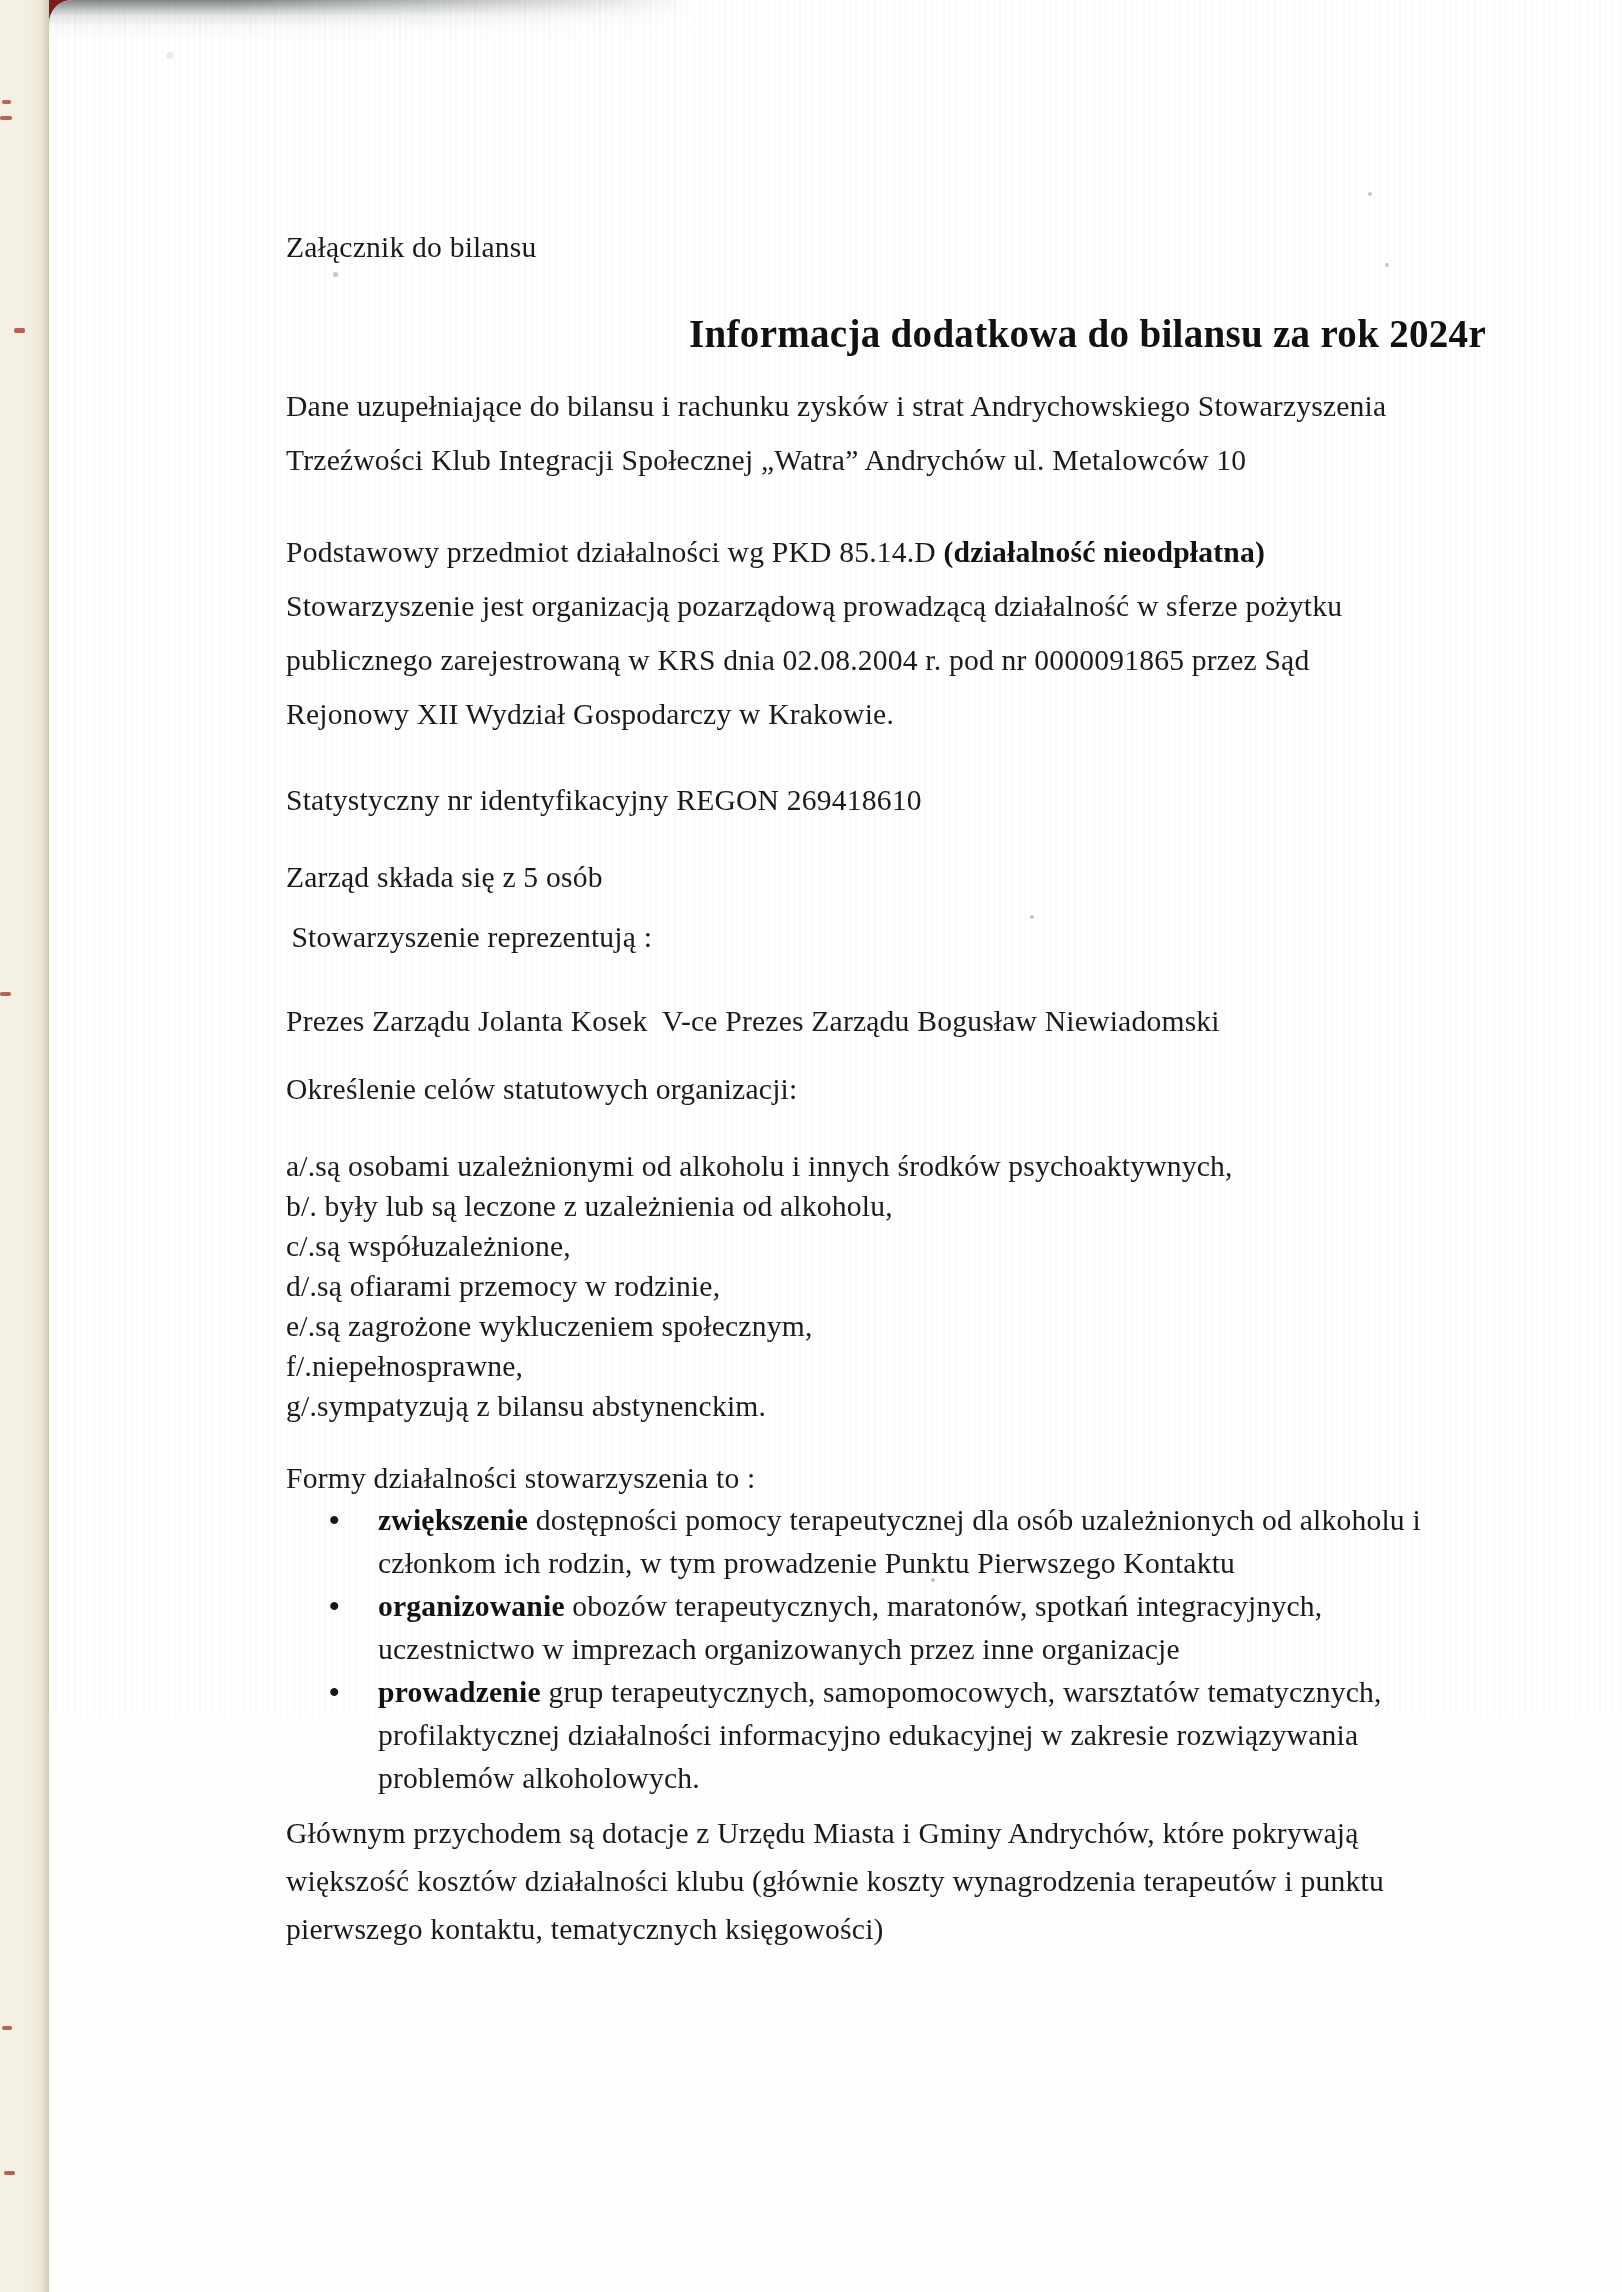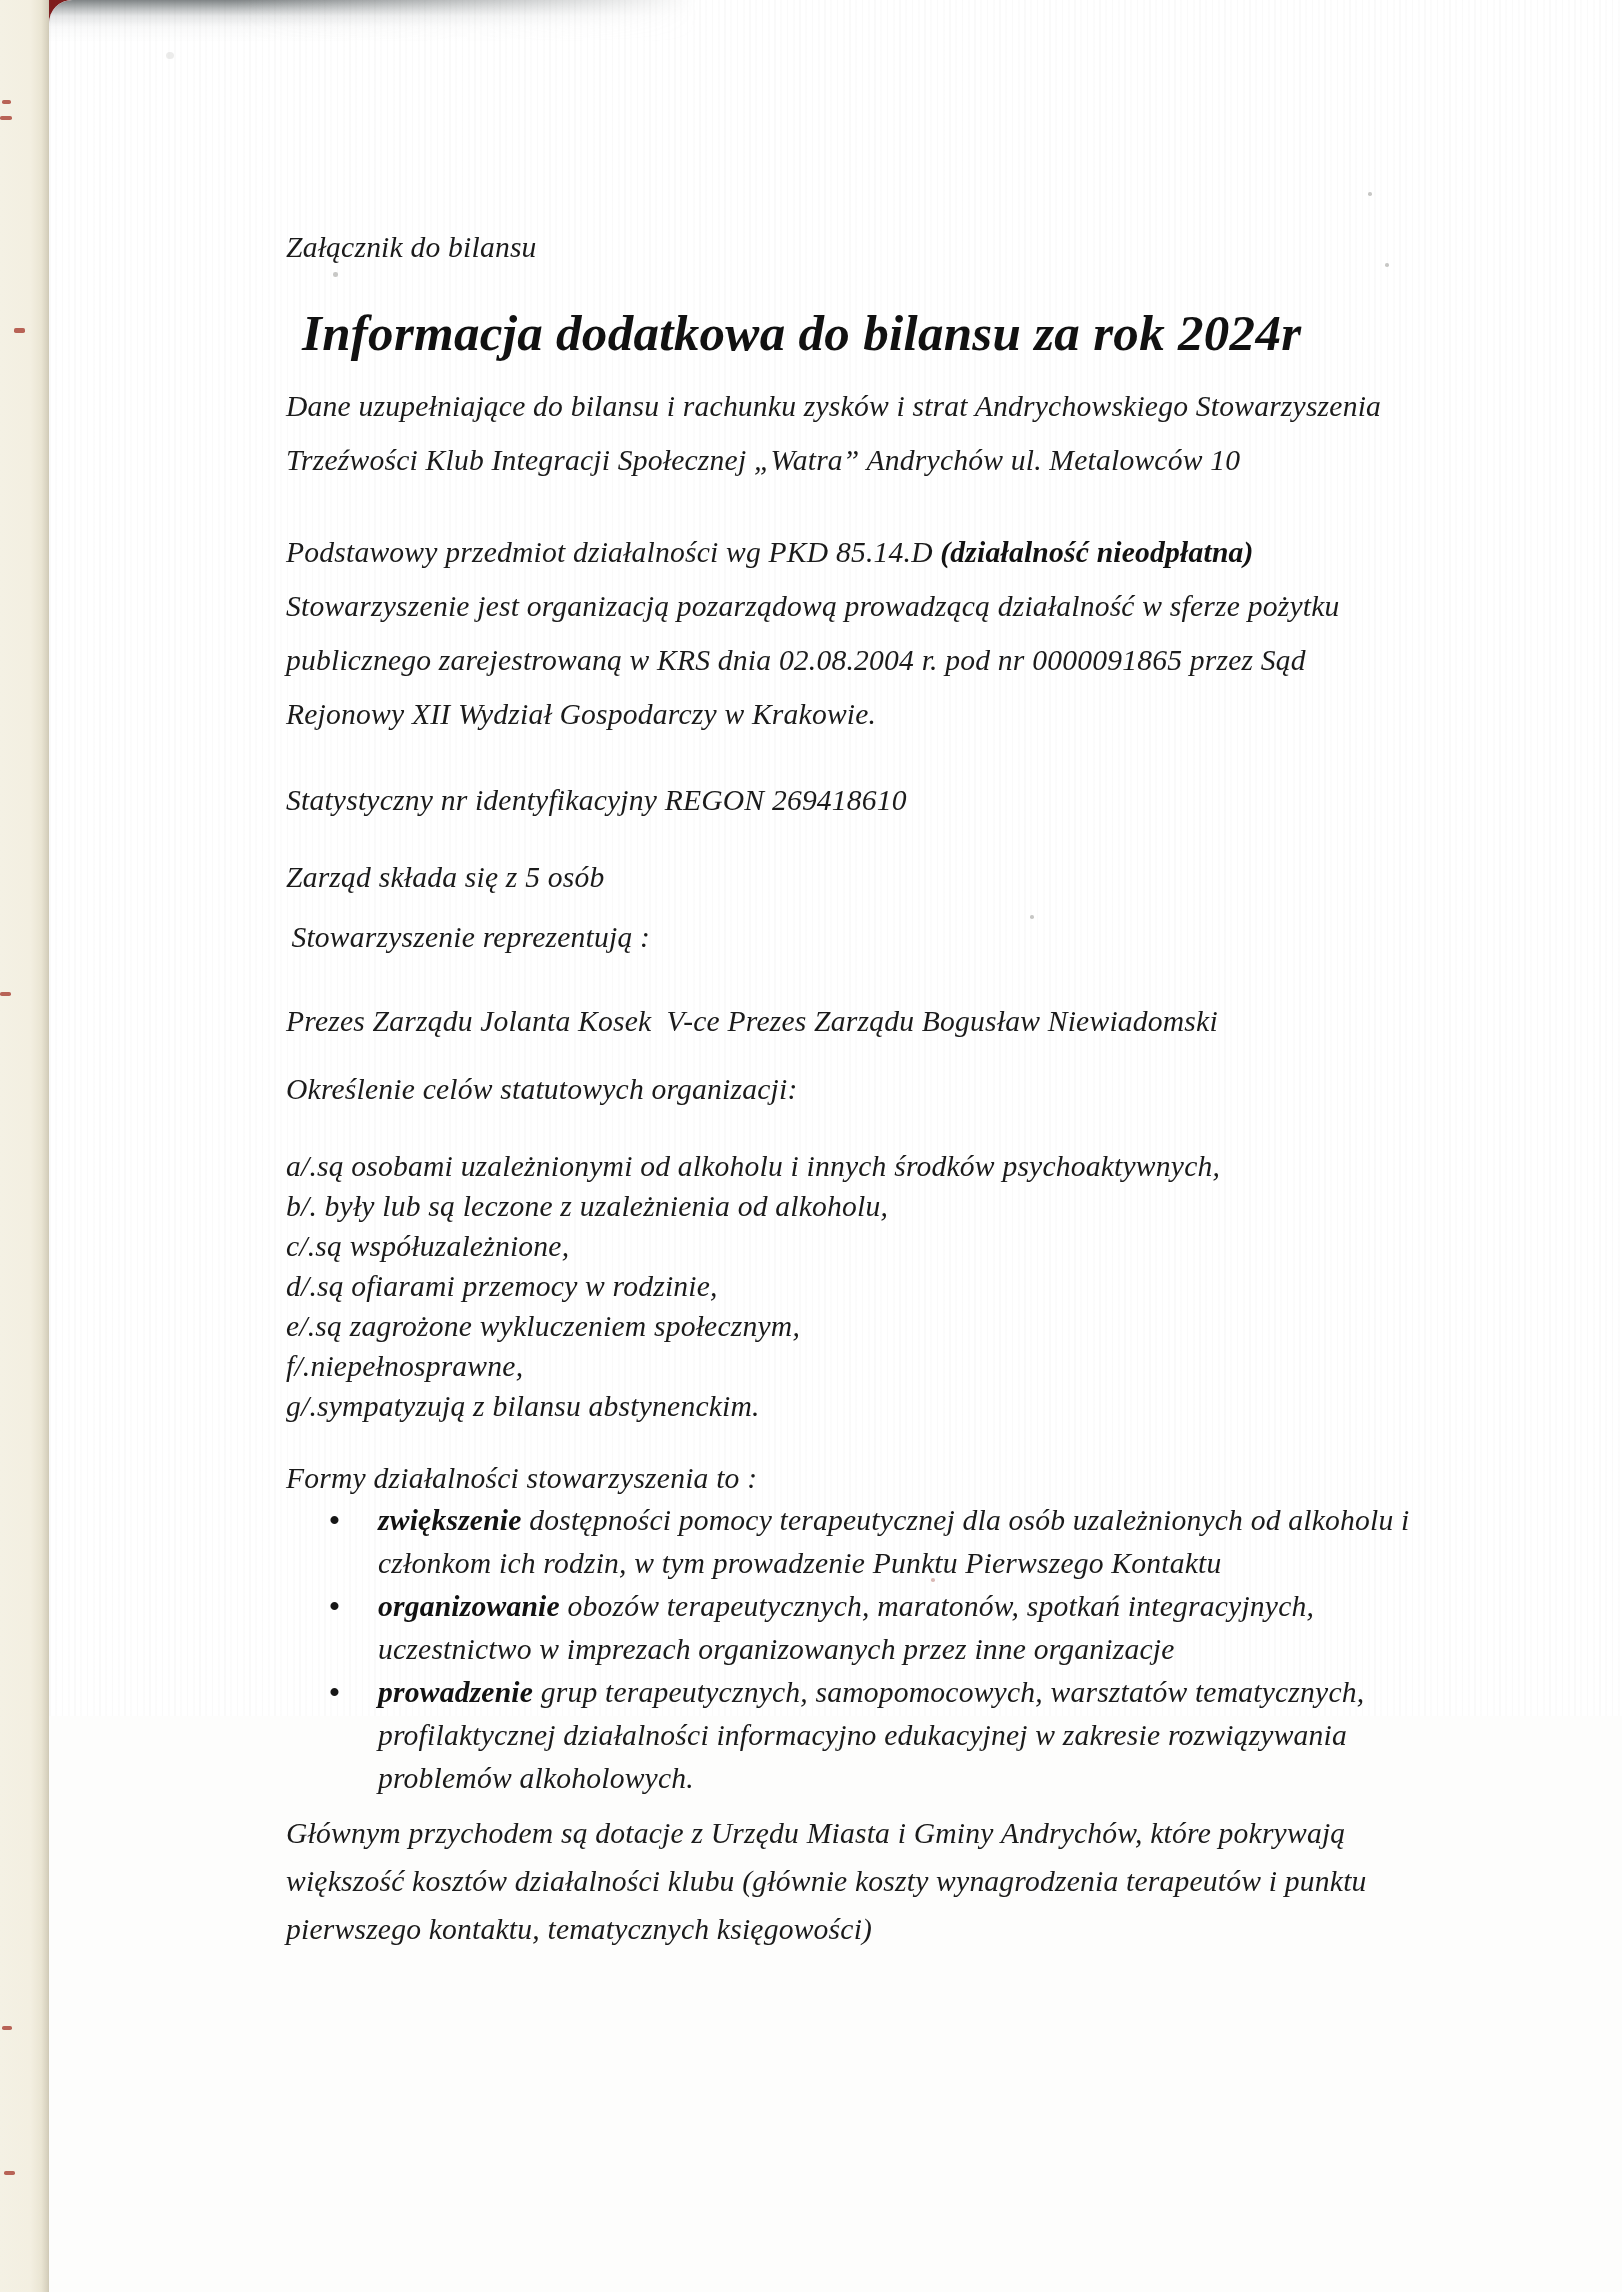--- a/index.html
+++ b/index.html
@@ -7,21 +7,20 @@
   body {
     font-family:"Liberation Serif","DejaVu Serif",serif;
     color:#1b1b1b;
     background:#fdfdfc;
     overflow:hidden;
   }
   .scan {
     position:relative;
     width:1623px; height:1716px;
     background:#7f1d1d;
-    font-style:italic;
   }
   
   .left-strip {
     position:absolute; left:0; top:0; width:49px; height:2293px;
     background:linear-gradient(to right,#f4f1e4 0%,#f3efe1 62%,#eae5d3 84%,#d8d2bf 96%,#cfc9b6 100%);
   }
   
   .page {
     position:absolute; left:49px; top:0; right:0; bottom:0;
     background:#ffffff;
@@ -51,22 +50,22 @@
 
   
   .content {
     position:absolute; left:237px; top:0; width:1200px;
     padding-top:229px;
     font-size:29.6px;
     letter-spacing:0.2px;
   }
   .content p { white-space:pre-wrap; }
   .attach   { line-height:36px; }
-  .title    { margin-top:45px; font-size:51px; font-weight:bold; line-height:47px;
-              text-align:left; padding-left:16px; letter-spacing:0.3px; color:#111; }
+  .title    { margin-top:45px; font-size:39px; font-weight:bold; line-height:47px;
+              text-align:right; padding-left:16px; letter-spacing:0.3px; color:#111; }
   .d60      { line-height:54px; }
   .intro    { margin-top:21.5px; }
   .pkd      { margin-top:38px; }
   .regpara  { margin-top:0; }
   .single   { line-height:41px; }
   .regon    { margin-top:39px; }
   .zarzad   { margin-top:36px; }
   .repr     { margin-top:19.7px; padding-left:5.4px; }
   .prezes   { margin-top:43px; }
   .okresl   { margin-top:27px; }

